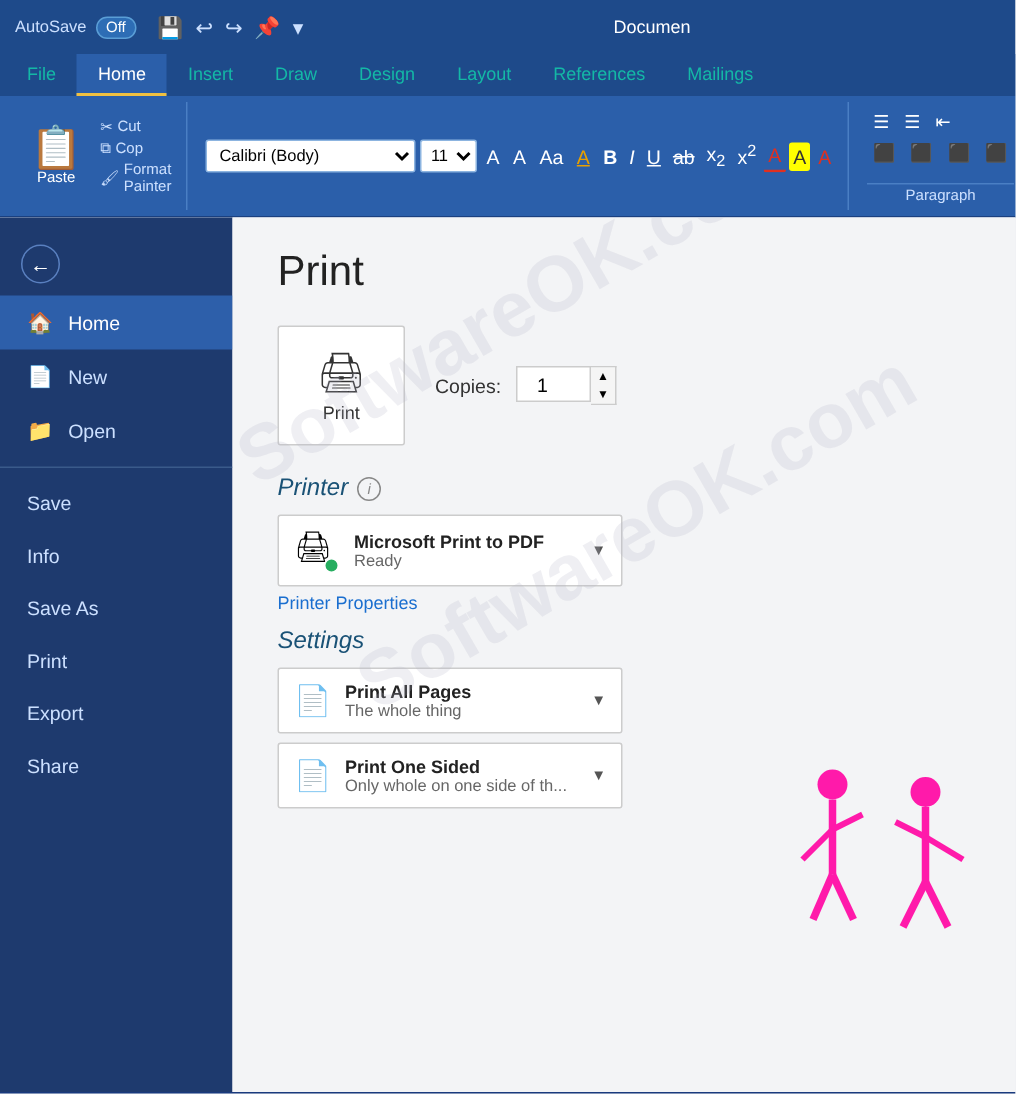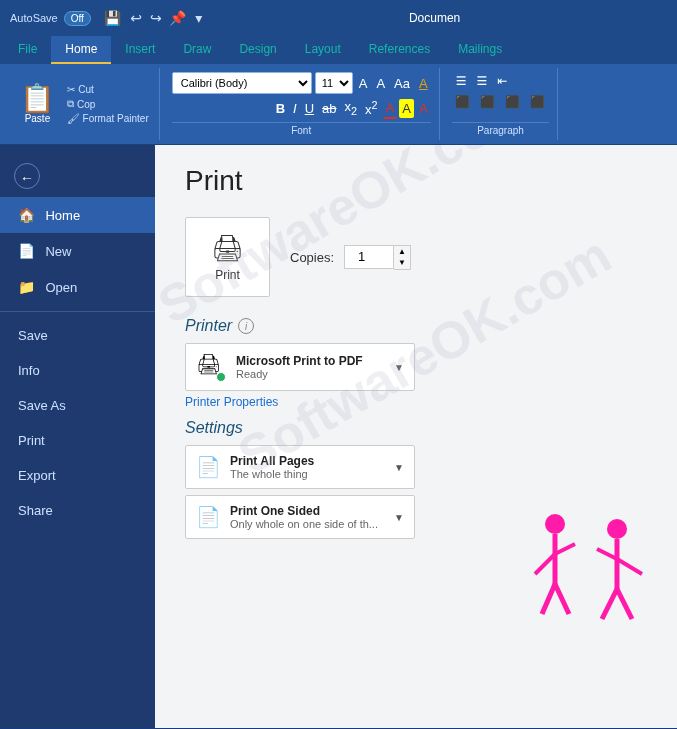--- a/index.html
+++ b/index.html
@@ -91,25 +91,24 @@
     .clipboard-sub-item {
       display: flex;
       align-items: center;
       gap: 3px;
       cursor: pointer;
       padding: 1px 2px;
     }
     
     .font-group {
       display: flex;
-      flex-direction: column;
+      flex-direction: row;
       gap: 3px;
       padding: 4px 8px;
       border-right: 1px solid #4a7fc4;
-      align-items: flex-end;
     }
     .font-row1 { display: flex; align-items: center; gap: 3px; }
     .font-row2 { display: flex; align-items: center; gap: 2px; }
     .font-select {
       background: white;
       border: 1px solid #8cb4e0;
       border-radius: 2px;
       font-size: 11px;
       padding: 1px 4px;
       width: 140px;
@@ -485,21 +484,20 @@
         <button class="font-btn font-bold">B</button>
         <button class="font-btn font-italic">I</button>
         <button class="font-btn font-underline">U</button>
         <button class="font-btn" style="text-decoration:line-through;">ab</button>
         <button class="font-btn">x<sub>2</sub></button>
         <button class="font-btn">x<sup>2</sup></button>
         <button class="font-btn" style="color:#e03020;border-bottom:2px solid #e03020;">A</button>
         <button class="font-btn" style="background:#ffff00;color:#333;">A</button>
         <button class="font-btn" style="color:#e03020;">A</button>
       </div>
-      <div class="ribbon-group-name">Font</div>
     </div>
 
     <div class="para-group">
       <div class="para-row">
         <button class="para-btn">☰</button>
         <button class="para-btn">☰</button>
         <button class="para-btn">⇤</button>
       </div>
       <div class="para-row">
         <button class="para-btn">⬛</button>

